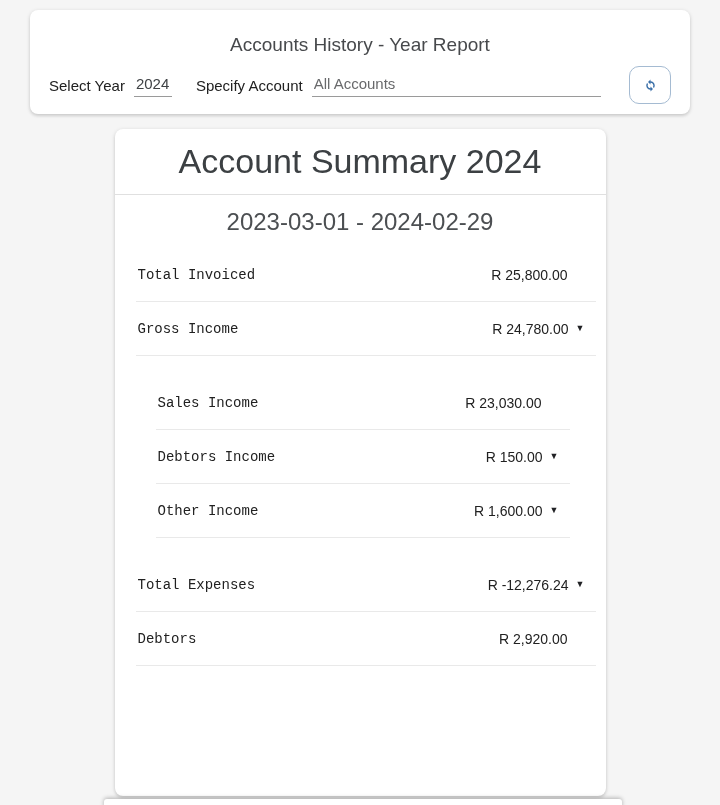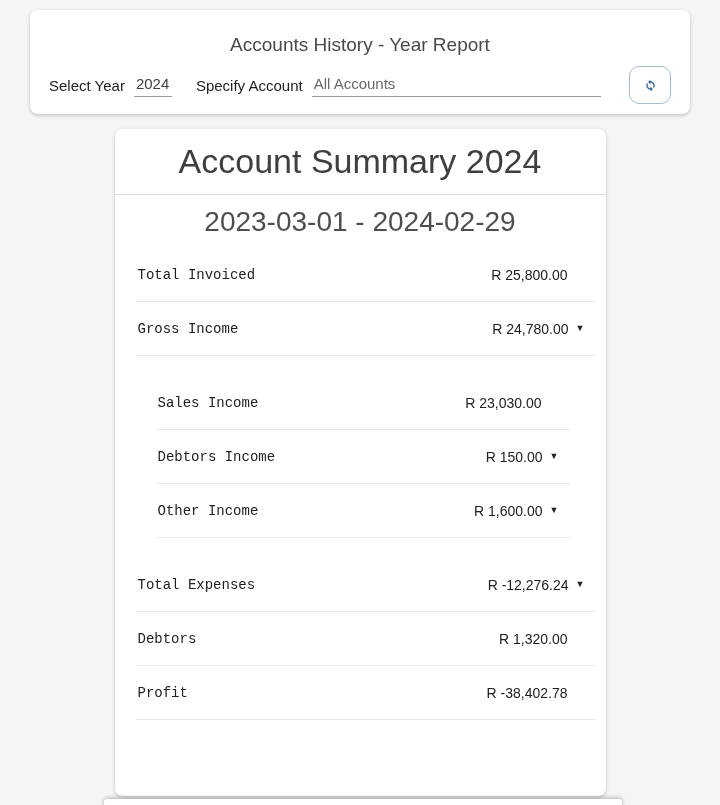--- a/index.html
+++ b/index.html
@@ -73,21 +73,21 @@
   .summary-title {
     height: 66px;
     display: flex; align-items: center; justify-content: center;
     font-size: 34px;
     color: #3c4043;
     border-bottom: 1px solid #e0e0e0;
   }
   .date-range {
     height: 53px;
     display: flex; align-items: center; justify-content: center;
-    font-size: 28px;
+    font-size: 24px;
     color: #4c4f52;
   }
   .rows {
     margin: 0 10px 0 21px;
   }
   .row {
     height: 54px;
     display: flex;
     align-items: center;
     justify-content: space-between;
@@ -184,27 +184,20 @@
       <div class="row">
     <span class="row-label">Total Expenses</span>
     <span class="value-wrap">
       <span class="row-value">R -12,276.24</span>
       <span class="caret">▼</span>
     </span>
   </div>
       <div class="row">
     <span class="row-label">Debtors</span>
     <span class="value-wrap">
-      <span class="row-value">R 1,320.00</span>
-
-    </span>
-  </div>
-      <div class="row">
-    <span class="row-label">Profit</span>
-    <span class="value-wrap">
-      <span class="row-value">R -38,402.78</span>
+      <span class="row-value">R 2,920.00</span>
 
     </span>
   </div>
     </div>
 </div>
 
 <div class="next-card-peek"></div>
 
 </body></html>

